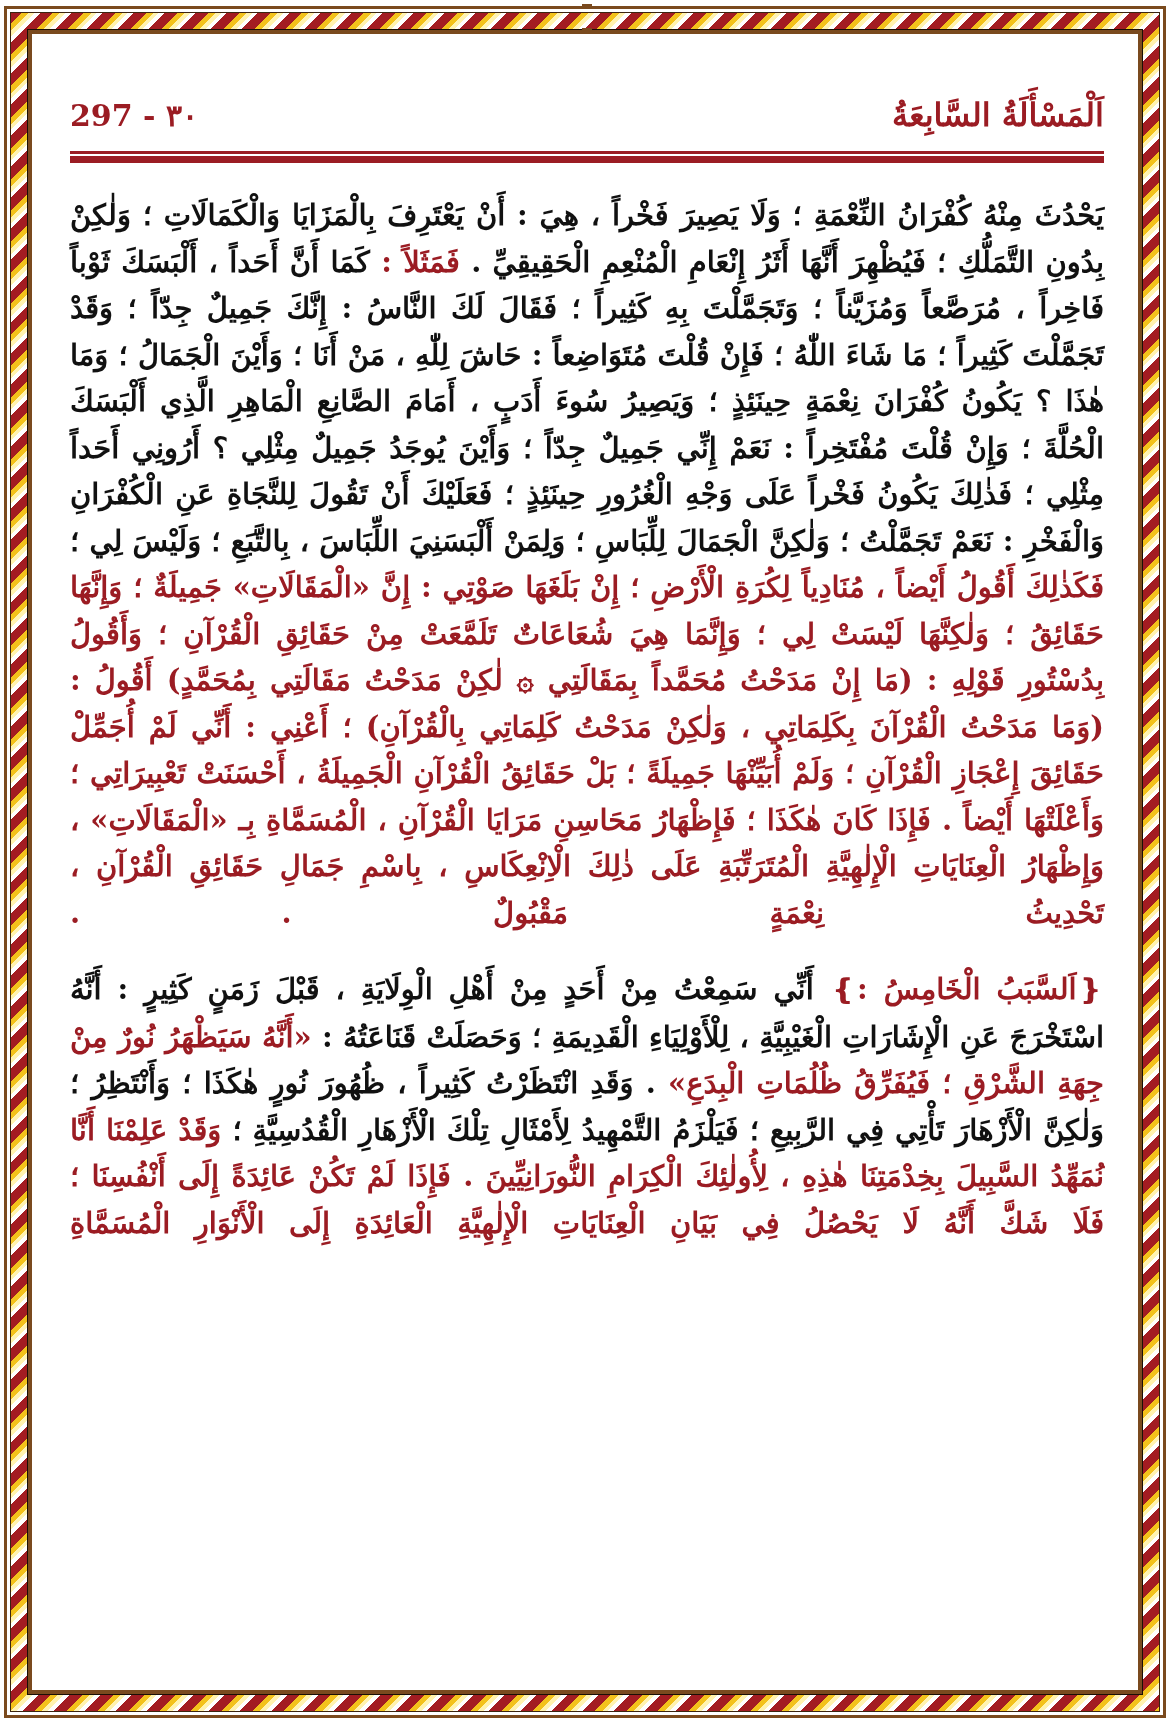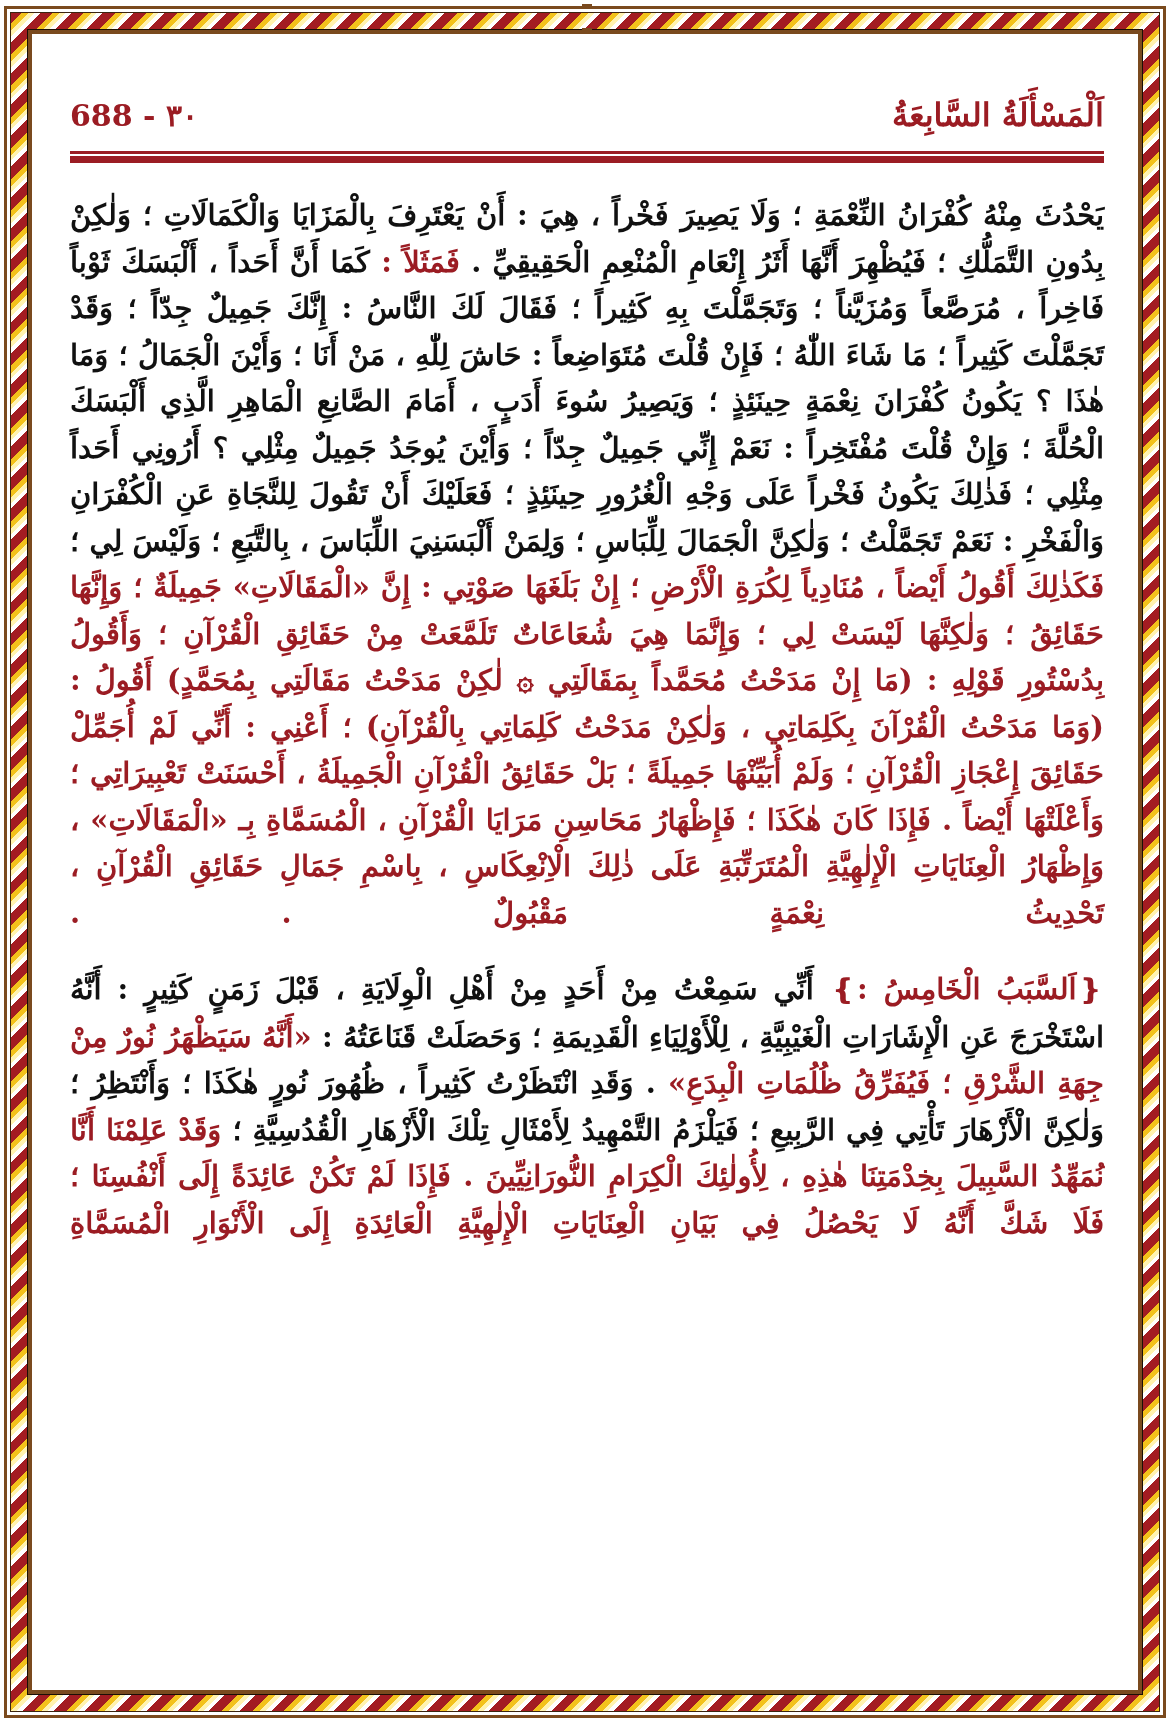--- a/index.html
+++ b/index.html
@@ -45,21 +45,21 @@
 
 <div class="frame-outer"></div>
 <div class="frame-braid"></div>
 <div class="frame-braid-line"></div>
 <div class="frame-inner"></div>
 <div class="frame-knot" style="left:582px;top:4px"></div>
 <div class="frame-knot" style="left:582px;top:28px"></div>
 
 <div class="header">
   <div class="header-title">اَلْمَسْأَلَةُ السَّابِعَةُ</div>
-  <div class="header-pages">٣٠ - 688</div>
+  <div class="header-pages">٣٠ - 297</div>
 </div>
 <div class="rule-thin"></div>
 <div class="rule-thick"></div>
 
 <div class="body-text">
   <p class="para">
     <span class="black">يَحْدُثَ مِنْهُ كُفْرَانُ النِّعْمَةِ ؛ وَلَا يَصِيرَ فَخْراً ، هِيَ : أَنْ يَعْتَرِفَ بِالْمَزَايَا وَالْكَمَالَاتِ ؛ وَلٰكِنْ بِدُونِ التَّمَلُّكِ ؛ فَيُظْهِرَ أَنَّهَا أَثَرُ إِنْعَامِ الْمُنْعِمِ الْحَقِيقِيِّ . </span><span class="red">فَمَثَلاً :</span><span class="black"> كَمَا أَنَّ أَحَداً ، أَلْبَسَكَ ثَوْباً فَاخِراً ، مُرَصَّعاً وَمُزَيَّناً ؛ وَتَجَمَّلْتَ بِهِ كَثِيراً ؛ فَقَالَ لَكَ النَّاسُ : إِنَّكَ جَمِيلٌ جِدّاً ؛ وَقَدْ تَجَمَّلْتَ كَثِيراً ؛ مَا شَاءَ اللّٰهُ ؛ فَإِنْ قُلْتَ مُتَوَاضِعاً : حَاشَ لِلّٰهِ ، مَنْ أَنَا ؛ وَأَيْنَ الْجَمَالُ ؛ وَمَا هٰذَا ؟ يَكُونُ كُفْرَانَ نِعْمَةٍ حِينَئِذٍ ؛ وَيَصِيرُ سُوءَ أَدَبٍ ، أَمَامَ الصَّانِعِ الْمَاهِرِ الَّذِي أَلْبَسَكَ الْحُلَّةَ ؛ وَإِنْ قُلْتَ مُفْتَخِراً : نَعَمْ إِنِّي جَمِيلٌ جِدّاً ؛ وَأَيْنَ يُوجَدُ جَمِيلٌ مِثْلِي ؟ أَرُونِي أَحَداً مِثْلِي ؛ فَذٰلِكَ يَكُونُ فَخْراً عَلَى وَجْهِ الْغُرُورِ حِينَئِذٍ ؛ فَعَلَيْكَ أَنْ تَقُولَ لِلنَّجَاةِ عَنِ الْكُفْرَانِ وَالْفَخْرِ : نَعَمْ تَجَمَّلْتُ ؛ وَلٰكِنَّ الْجَمَالَ لِلِّبَاسِ ؛ وَلِمَنْ أَلْبَسَنِيَ اللِّبَاسَ ، بِالتَّبَعِ ؛ وَلَيْسَ لِي ؛ </span><span class="red">فَكَذٰلِكَ أَقُولُ أَيْضاً ، مُنَادِياً لِكُرَةِ الْأَرْضِ ؛ إِنْ بَلَغَهَا صَوْتِي : إِنَّ «الْمَقَالَاتِ» جَمِيلَةٌ ؛ وَإِنَّهَا حَقَائِقُ ؛ وَلٰكِنَّهَا لَيْسَتْ لِي ؛ وَإِنَّمَا هِيَ شُعَاعَاتٌ تَلَمَّعَتْ مِنْ حَقَائِقِ الْقُرْآنِ ؛ وَأَقُولُ بِدُسْتُورِ قَوْلِهِ : (مَا إِنْ مَدَحْتُ مُحَمَّداً بِمَقَالَتِي ۞ لٰكِنْ مَدَحْتُ مَقَالَتِي بِمُحَمَّدٍ) أَقُولُ : (وَمَا مَدَحْتُ الْقُرْآنَ بِكَلِمَاتِي ، وَلٰكِنْ مَدَحْتُ كَلِمَاتِي بِالْقُرْآنِ) ؛ أَعْنِي : أَنِّي لَمْ أُجَمِّلْ حَقَائِقَ إِعْجَازِ الْقُرْآنِ ؛ وَلَمْ أُبَيِّنْهَا جَمِيلَةً ؛ بَلْ حَقَائِقُ الْقُرْآنِ الْجَمِيلَةُ ، أَحْسَنَتْ تَعْبِيرَاتِي ؛ وَأَعْلَتْهَا أَيْضاً . فَإِذَا كَانَ هٰكَذَا ؛ فَإِظْهَارُ مَحَاسِنِ مَرَايَا الْقُرْآنِ ، الْمُسَمَّاةِ بِـ «الْمَقَالَاتِ» ، وَإِظْهَارُ الْعِنَايَاتِ الْإِلٰهِيَّةِ الْمُتَرَتِّبَةِ عَلَى ذٰلِكَ الْاِنْعِكَاسِ ، بِاسْمِ جَمَالِ حَقَائِقِ الْقُرْآنِ ، تَحْدِيثُ نِعْمَةٍ مَقْبُولٌ . .</span>
   </p>
   <div class="para-gap"></div>
   <p class="para">

